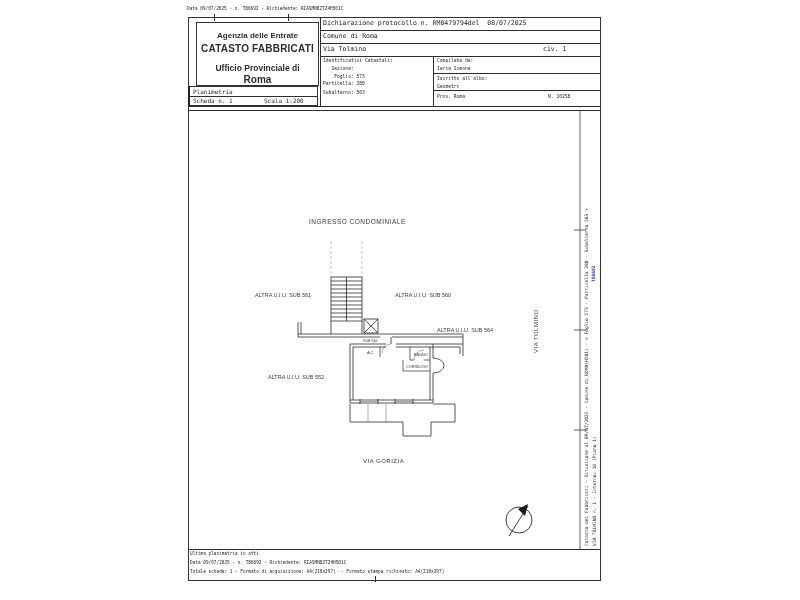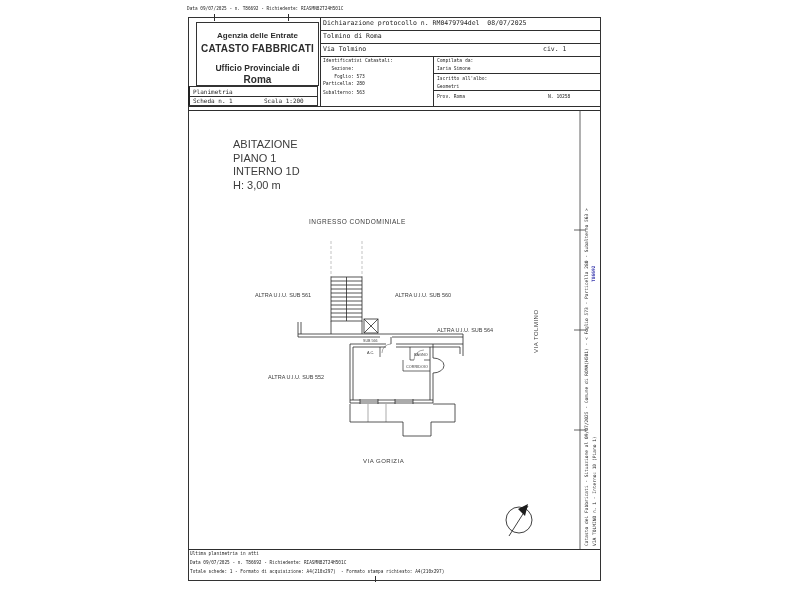--- a/index.html
+++ b/index.html
@@ -46,46 +46,40 @@
   <div class="vline" style="left:320px;top:17px;height:89px;"></div>
   <div class="hline" style="left:320px;top:30px;width:280px;"></div>
   <div class="hline" style="left:320px;top:43px;width:280px;"></div>
   <div class="hline" style="left:320px;top:56px;width:280px;"></div>
   <div class="hline" style="left:188px;top:106px;width:412px;"></div>
   <div class="vline" style="left:433px;top:56px;height:50px;"></div>
   <div class="hline" style="left:433px;top:73px;width:167px;"></div>
   <div class="hline" style="left:433px;top:90px;width:167px;"></div>
 
   <div class="abs mono" style="left:323px;top:19px;font-size:6.5px;">Dichiarazione protocollo n. RM0479794del  08/07/2025</div>
-  <div class="abs mono" style="left:323px;top:32px;font-size:6.5px;">Tolmino di Roma</div>
+  <div class="abs mono" style="left:323px;top:32px;font-size:6.5px;">Comune di Roma</div>
   <div class="abs mono" style="left:323px;top:45px;font-size:6.5px;">Via Tolmino</div>
   <div class="abs mono" style="left:543px;top:45px;font-size:6.5px;">civ. 1</div>
 
   <div class="abs mono s58" style="left:323px;top:57px;font-size:8px;line-height:13.4px;">Identificativi Catastali:
    Sezione:
     Foglio: 573
 Particella: 280
 Subalterno: 563</div>
 
   <div class="abs mono s58" style="left:437px;top:57px;font-size:8px;line-height:13.4px;">Compilata da:
 Iaria Simone</div>
   <div class="abs mono s58" style="left:437px;top:75px;font-size:8px;line-height:13.4px;">Iscritto all'albo:
 Geometri</div>
   <div class="abs mono s58" style="left:437px;top:94px;font-size:8px;">Prov. Roma</div>
   <div class="abs mono s58" style="left:548px;top:94px;font-size:8px;">N. 10258</div>
 
   <div class="hline" style="left:188px;top:110px;width:412px;"></div>
   <div class="hline" style="left:188px;top:549px;width:412px;"></div>
 
-  <div class="abs sans" style="left:233px;top:138px;font-size:11px;line-height:13.5px;color:#3c3c3c;">
-    <div>ABITAZIONE</div>
-    <div>PIANO 1</div>
-    <div>INTERNO 1D</div>
-    <div>H: 3,00 m</div>
-  </div>
 
   <svg class="abs" style="left:188px;top:110px;" width="412" height="439" viewBox="0 0 412 439">
     <g stroke="#3a3a3a" stroke-width="0.8">
       <line x1="392" y1="0" x2="392" y2="439"></line>
       <line x1="386" y1="120" x2="398" y2="120"></line>
       <line x1="386" y1="220" x2="398" y2="220"></line>
       <line x1="386" y1="320" x2="398" y2="320"></line>
     </g>
     <g stroke="#9a9a9a" stroke-width="0.6" stroke-dasharray="3 2">
       <line x1="143" y1="131" x2="143" y2="167"></line>

